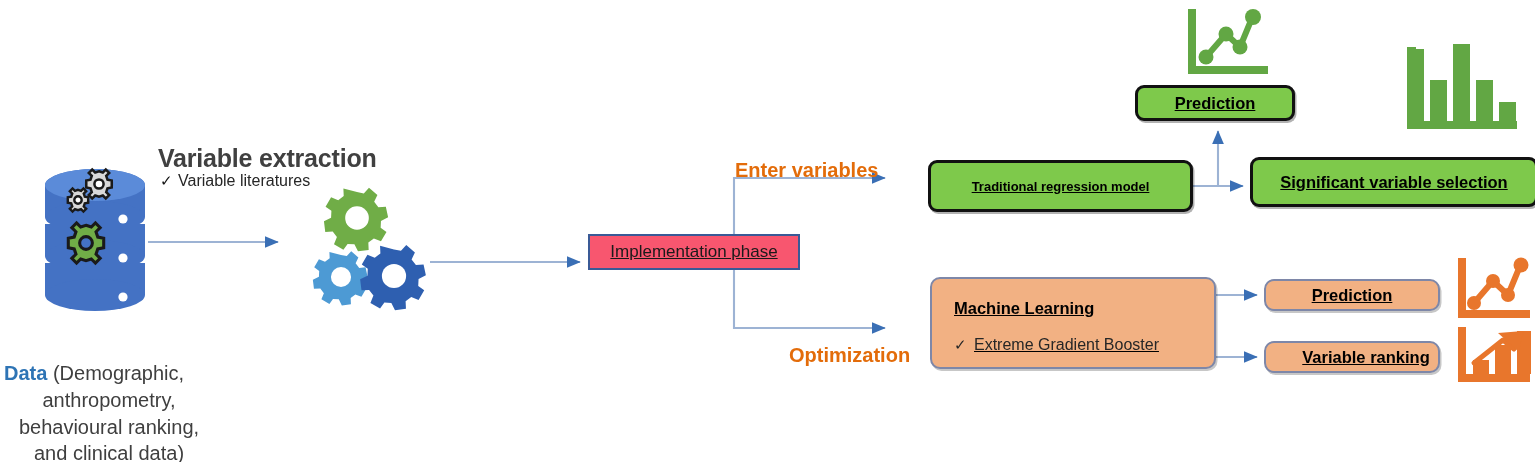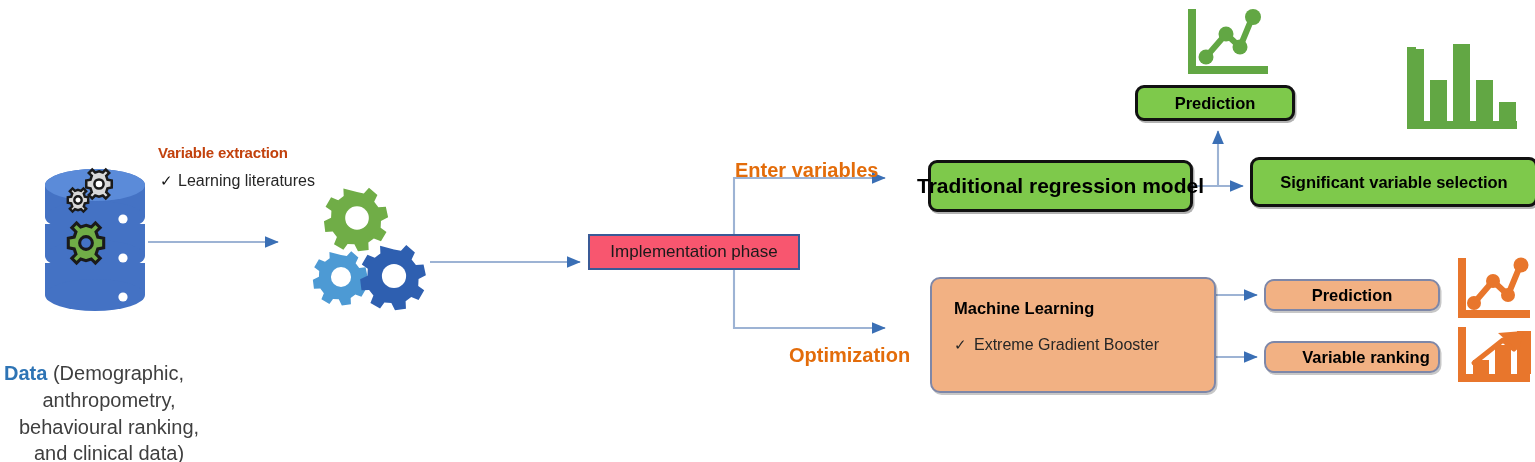--- a/index.html
+++ b/index.html
@@ -20,22 +20,22 @@
   .abs { position: absolute; }
 
   
   .label-heading {
     font-weight: bold;
     white-space: nowrap;
     line-height: 1.15;
   }
   #variable-extraction-title {
     left: 158px; top: 144px;
-    font-size: 15px;
-    color: #c2410c;
+    font-size: 25px;
+    color: #404040;
     letter-spacing: -0.2px;
   }
   #variable-extraction-sub {
     left: 160px; top: 172px;
     font-size: 16px;
     color: #262626;
     white-space: nowrap;
   }
   #variable-extraction-sub .tick {
     display: inline-block;
@@ -77,20 +77,21 @@
 
   
   .box {
     box-sizing: border-box;
     display: flex;
     align-items: center;
     justify-content: center;
     font-weight: bold;
     color: #000;
     white-space: nowrap;
+    text-decoration: underline;
   }
   .box-pink {
     background: #f8566f;
     border: 2.2px solid #3a5a96;
     font-size: 17px;
     font-weight: normal;
     color: #1a1a1a;
   }
   .box-green {
     background: #7ec94b;
@@ -99,25 +100,25 @@
     box-shadow: 1.5px 2px 0 rgba(0,0,0,0.30);
   }
   .box-orange {
     background: #f2b183;
     border: 2px solid #7e87a8;
     border-radius: 10px;
     box-shadow: 1.5px 2px 0 rgba(0,0,0,0.22);
   }
 
   #implementation-phase { left: 588px; top: 234px; width: 212px; height: 36px; }
-  #traditional-regression-model { left: 928px; top: 160px; width: 265px; height: 52px; font-size: 21px; }
+  #traditional-regression-model { left: 928px; top: 160px; width: 265px; height: 52px; font-size: 13px; }
   #prediction-green { left: 1135px; top: 85px; width: 160px; height: 36px; font-size: 16.5px; }
   #significant-variable-selection { left: 1250px; top: 157px; width: 288px; height: 50px; font-size: 16.5px; }
   #machine-learning-box {
-    left: 930px; top: 277px; width: 286px; height: 116px;
+    left: 930px; top: 277px; width: 286px; height: 92px;
     display: block; padding: 20px 0 0 22px;
   }
   #machine-learning-box .ml-title { font-size: 16.5px; font-weight: bold; color:#000; }
   #machine-learning-box .ml-sub  { font-size: 16px; font-weight: normal; color:#262626; margin-top: 18px; }
   #machine-learning-box .tick { display:inline-block; width: 20px; font-size: 15px; }
   #prediction-orange { left: 1264px; top: 279px; width: 176px; height: 32px; font-size: 16.5px; }
   #variable-ranking   { left: 1264px; top: 341px; width: 176px; height: 32px; font-size: 16.5px; padding-left: 28px; }
 
   
   #wires, #icons { left: 0; top: 0; width: 1535px; height: 462px; pointer-events: none; }
@@ -243,21 +244,21 @@
       <rect x="1495" y="345" width="16" height="29"></rect>
       <rect x="1517" y="331" width="14" height="43"></rect>
       <path d="M1474,363 L1503,340 L1514,349 L1521,334" stroke="#e8762c" stroke-width="5" fill="none" stroke-linecap="round" stroke-linejoin="round"></path>
       <path d="M1498,333 L1523,331 L1519,352 z" fill="#e8762c"></path>
     </g>
   </svg>
 
   <div class="abs label-heading" id="variable-extraction-title">Variable extraction</div>
 
   <div class="abs" id="variable-extraction-sub">
-    <span class="tick">✓</span><span>Learning literatures</span>
+    <span class="tick">✓</span><span>Variable literatures</span>
   </div>
 
 
   <div class="abs label-heading" id="enter-variables-title">Enter variables</div>
 
   <div class="abs label-heading" id="optimization-title">Optimization</div>
 
   <div class="abs" id="data-caption">
     <span class="ln1"><span class="lead">Data</span><span> (Demographic,</span></span>
     <span>anthropometry,</span><br>

